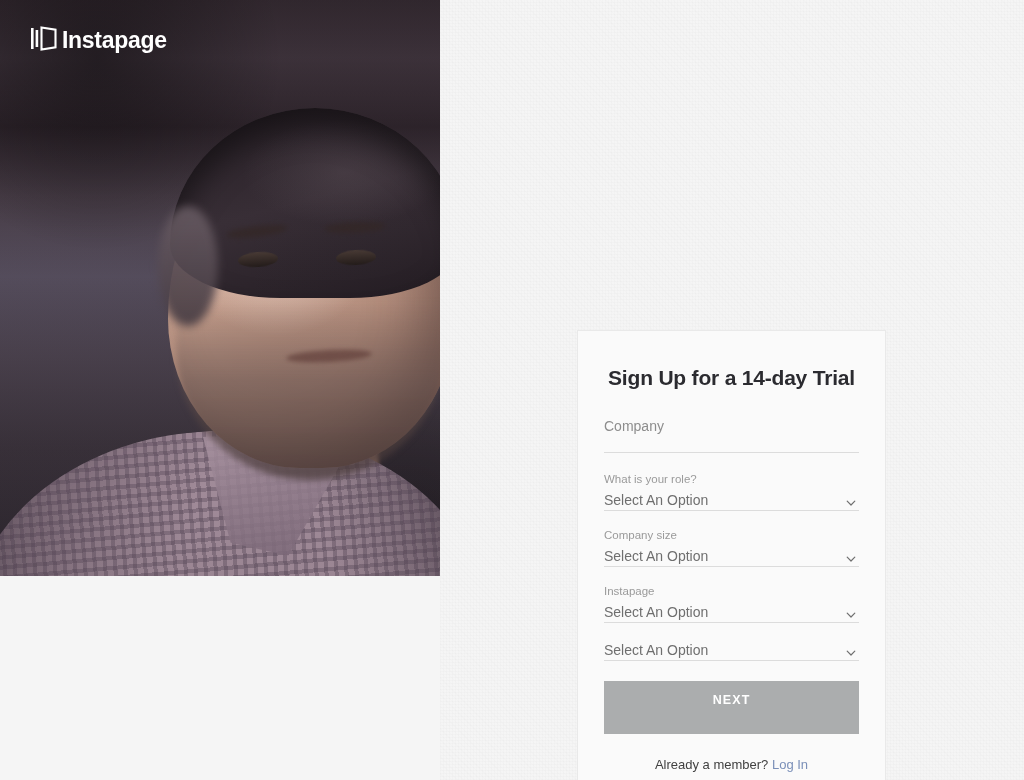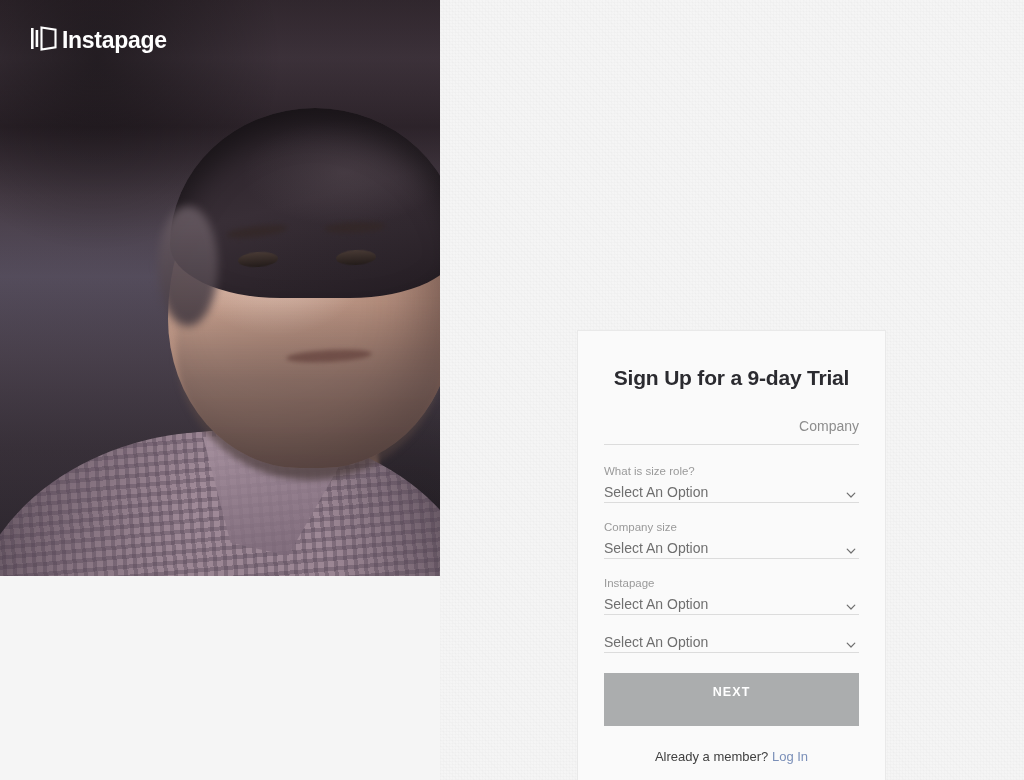--- a/index.html
+++ b/index.html
@@ -279,21 +279,21 @@
   .chevron {
     position: absolute;
     right: 2px;
     top: 5px;
     width: 12px;
     height: 12px;
     pointer-events: none;
   }
 
   .field.company { margin-bottom: 19px; }
-  .field.company .field-control { padding-bottom: 8px; text-align: right; }
+  .field.company .field-control { padding-bottom: 16px; }
 
   .next-button {
     display: block;
     width: 100%;
     margin-top: 20px;
     padding: 12px 0 27px 0;
     border: none;
     background: #abadae;
     color: #ffffff;
     font-family: "Liberation Sans", sans-serif;
@@ -346,30 +346,30 @@
           <rect x="4.6" y="4" width="2.6" height="17" fill="#ffffff"></rect>
           <path d="M10.5 1.5 L24.5 3.6 L24.5 21.4 L10.5 23.5 Z" fill="none" stroke="#ffffff" stroke-width="2.1" stroke-linejoin="miter"></path>
         </svg>
       </span>
       <span class="logo-text">Instapage</span>
     </div>
   </div>
 
   <div class="card">
 
-    <h1 class="card-title">Sign Up for a 9-day Trial</h1>
+    <h1 class="card-title">Sign Up for a 14-day Trial</h1>
 
     <div class="field company">
       <div class="field-control">
         <div class="field-value placeholder">Company</div>
       </div>
     </div>
 
     <div class="field">
-      <label class="field-label">What is size role?</label>
+      <label class="field-label">What is your role?</label>
       <div class="field-control">
         <div class="field-value">Select An Option</div>
         <span class="chevron">
           <svg width="12" height="12" viewBox="0 0 12 12" aria-hidden="true">
             <path d="M2.2 4.2 L6 8 L9.8 4.2" fill="none" stroke="#6f6f6f" stroke-width="1.2" stroke-linecap="round" stroke-linejoin="round"></path>
           </svg>
         </span>
       </div>
     </div>
 

